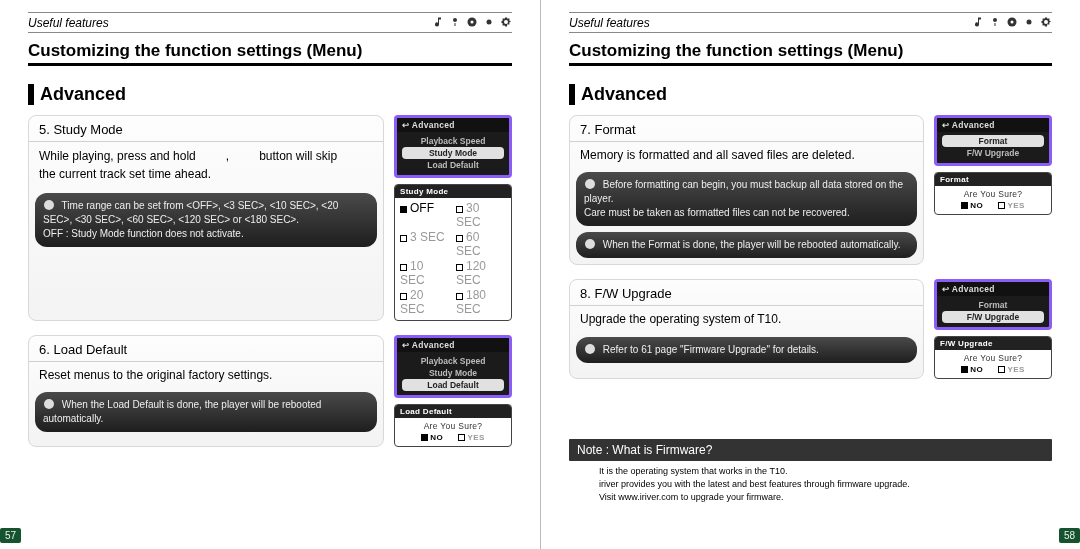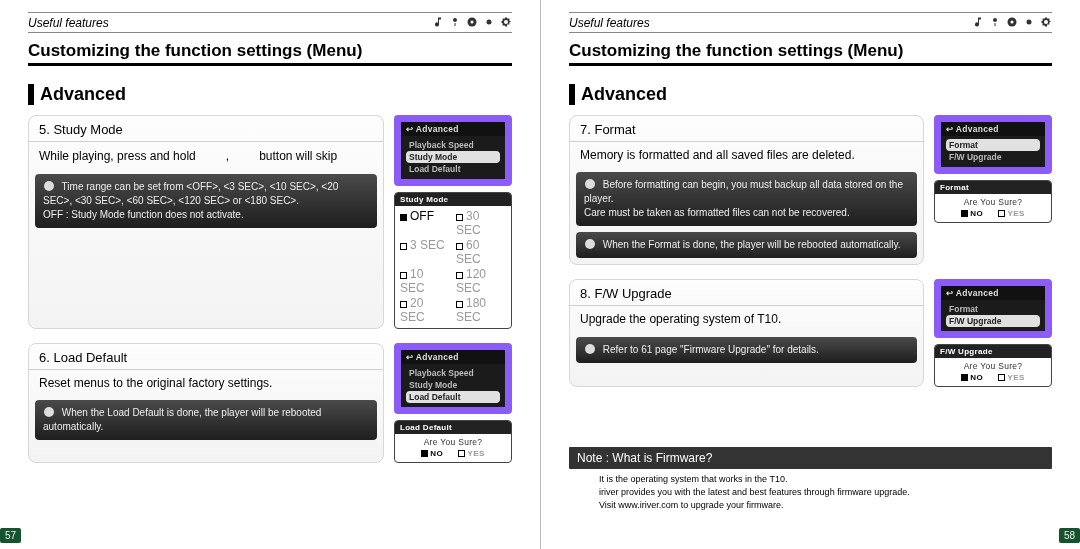--- a/index.html
+++ b/index.html
@@ -75,53 +75,53 @@
   }
   .card-text {
     padding: 5px 10px 6px 10px;
     font-size: 12px;
     line-height: 1.45;
   }
   .pt { margin: 1px 0; }
   .note-row {
     background: linear-gradient(#4a4a4a,#1e1e1e);
     color: #eee;
-    border-radius: 4px;
+    border-radius: 12px;
     margin: 2px 6px 6px 6px;
     padding: 6px 8px;
     font-size: 10px;
     line-height: 1.4;
   }
   .note-row .ni {
     display: inline-block;
     width: 12px; height: 12px;
     vertical-align: -2px;
     margin-right: 4px;
   }
   .ni svg { width:100%; height:100%; fill:#ddd; }
 
   
   .lcd-stack { width: 118px; display: flex; flex-direction: column; gap: 6px; }
   .lcd {
     width: 118px;
-    border: 7px solid #8b5cf6;
+    border: 3px solid #8b5cf6;
     border-radius: 4px;
     font-family: Arial, sans-serif;
     font-size: 8.5px;
     color: #ddd;
     background: #1b1b1b;
     overflow: hidden;
   }
   .lcd-head {
     background: #111;
     padding: 2px 5px;
     font-weight: bold;
     letter-spacing: .3px;
   }
-  .lcd-menu { padding: 3px 5px 4px 5px; }
+  .lcd-menu { padding: 3px 5px 4px 5px; text-align: center; }
   .lcd-menu .mitem {
     padding: 1px 3px;
     border-radius: 4px;
     color: #bbb;
     font-weight: bold;
   }
   .lcd-menu .mitem.sel {
     background: #e1e1e1;
     color: #222;
   }
@@ -230,20 +230,21 @@
       <div class="card-body">
         <div class="card-title">5. Study Mode</div>
         <div class="card-text">
           <div class="pt">
             <span>While playing, press and hold</span>
             &nbsp;&nbsp;&nbsp;&nbsp;&nbsp;&nbsp;&nbsp;
             <span>,</span>
             &nbsp;&nbsp;&nbsp;&nbsp;&nbsp;&nbsp;&nbsp;
             <span>button will skip</span>
           </div>
+          <div class="pt">the current track set time ahead.</div>
         </div>
         <div class="note-row">
           <span class="ni"><svg viewBox="0 0 24 24">
                 <circle cx="12" cy="12" r="10"></circle>
               </svg></span>
           <span>Time range can be set from &lt;OFF&gt;, &lt;3 SEC&gt;, &lt;10 SEC&gt;, &lt;20 SEC&gt;, &lt;30 SEC&gt;, &lt;60 SEC&gt;, &lt;120 SEC&gt; or &lt;180 SEC&gt;.</span><br>
           <span>OFF : Study Mode function does not activate.</span>
         </div>
       </div>
       <div class="lcd-stack">

